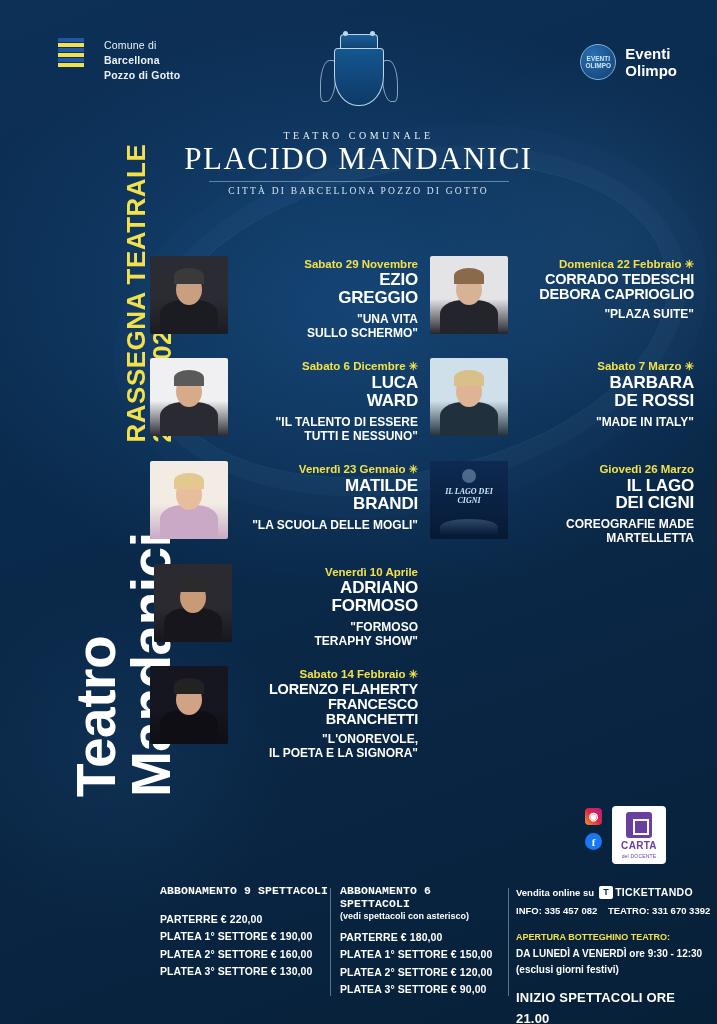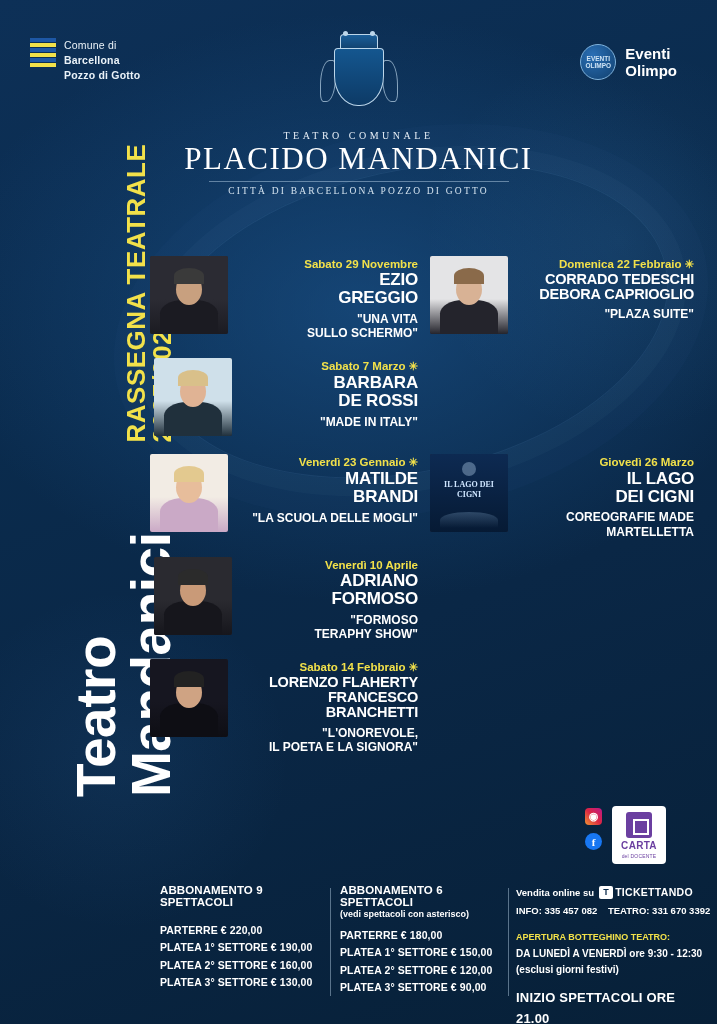--- a/index.html
+++ b/index.html
@@ -26,21 +26,21 @@
   }
   .swirl::after{
     content:""; position:absolute; left:150px; top:170px; width:520px; height:300px;
     border-radius:50%;
     border:1px solid rgba(140,190,235,0.10);
     box-shadow: 0 0 0 18px rgba(140,190,235,0.035), 0 0 0 40px rgba(140,190,235,0.025);
     transform: rotate(-12deg);
   }
 
   
-  .logo-comune { position: absolute; left: 30px; top: 38px; display: flex; gap: 8px; align-items: flex-start;}
+  .logo-comune { position: absolute; left: 58px; top: 38px; display: flex; gap: 20px; align-items: flex-start;}
   .crest {
     width: 26px; height: 32px; position: relative;
   }
   .crest .bar { position:absolute; left:0; width: 26px; height: 4px; }
   .comune-text { color: #eaf2f8; font-size: 10.5px; line-height: 1.45; font-weight: bold; letter-spacing: .2px;}
   .comune-text .l1 { font-weight: normal; }
 
   .logo-olimpo { position: absolute; right: 40px; top: 44px; display:flex; align-items:center; gap:9px;}
   .olimpo-circle {
     width: 36px; height: 36px; border-radius: 50%;
@@ -154,21 +154,21 @@
     display:flex; flex-direction:column; align-items:center; justify-content:center; gap:2px;
   }
   .carta-sq { width: 26px; height:26px; background:#6b3fa0; border-radius:3px; position:relative;}
   .carta-sq::after{content:"";position:absolute;left:7px;top:7px;width:12px;height:12px;border:2px solid #fff;}
   .carta-t1{ color:#6b3fa0; font-size: 10px; font-weight:bold; letter-spacing:.3px;}
   .carta-t2{ color:#6b3fa0; font-size: 5px; letter-spacing:.2px;}
 
   
   .bottom { position:absolute; left: 0; top: 884px; width: 717px; height: 140px; }
   .b-col { position:absolute; top: 0; }
-  .b-title { color:#ffffff; font-size: 11.5px; font-weight:bold; letter-spacing:.1px;}
+  .b-title { color:#ffffff; font-size: 11.5px; font-weight:bold; letter-spacing:.1px;font-family:Liberation Mono, monospace;}
   .b-sub { color:#ffffff; font-size: 9px; font-weight:bold; margin-top:1px;}
   .b-list { margin-top: 14px; }
   .b-list div { color:#ffffff; font-size: 10.5px; font-weight:bold; line-height:1.65; letter-spacing:.1px;}
   .b-sep { position:absolute; top: 4px; width:1px; height: 108px; background: rgba(190,215,235,.45); }
 
   .b-right { color:#ffffff; font-size: 9.5px; font-weight:bold; line-height:1.6; }
   .tick-row { display:flex; align-items:center; gap:5px; }
   .tick-logo {
     display:inline-flex; align-items:center; gap:2px; color:#ffffff; font-weight:bold; font-size: 10.5px;
     letter-spacing:.3px;
@@ -259,20 +259,37 @@
             <div class="date">Domenica 22 Febbraio  <span class="star">✳</span></div>
             <div class="name small">CORRADO TEDESCHI</div>
             <div class="name small">DEBORA CAPRIOGLIO</div>
             <div class="quote">
               <div>"PLAZA SUITE"</div>
             </div>
           </div>
         </div>
       </div>
       <div class="row">
+        <div class="col">
+          <div class="photo">
+            <div class="ph-grad" style="background:linear-gradient(180deg,#f0f0f2 0%,#f0f0f2 55%,#2a2a33 100%)"></div>
+            <div class="body" style="left:10px;bottom:0;width:58px;height:34px;background:#2a2a33"></div>
+            <div class="face" style="left:26px;top:18px;width:26px;height:31px;background:#d7ab8a"></div>
+            <div style="position:absolute;left:24px;top:12px;width:30px;height:16px;border-radius:50% 50% 0 0;background:#5a5a5a"></div>
+          </div>
+          <div class="info">
+            <div class="date">Sabato 6 Dicembre  <span class="star">✳</span></div>
+            <div class="name">LUCA</div>
+            <div class="name">WARD</div>
+            <div class="quote">
+              <div>"IL TALENTO DI ESSERE</div>
+              <div>TUTTI E NESSUNO"</div>
+            </div>
+          </div>
+        </div>
         <div class="col right">
           <div class="photo">
             <div class="ph-grad" style="background:linear-gradient(180deg,#cfe0ea 0%,#cfe0ea 55%,#20303c 100%)"></div>
             <div class="body" style="left:10px;bottom:0;width:58px;height:34px;background:#20303c"></div>
             <div class="face" style="left:26px;top:18px;width:26px;height:31px;background:#e0b394"></div>
             <div style="position:absolute;left:24px;top:12px;width:30px;height:16px;border-radius:50% 50% 0 0;background:#d9c08a"></div>
           </div>
           <div class="info">
             <div class="date">Sabato 7 Marzo  <span class="star">✳</span></div>
             <div class="name">BARBARA</div>
@@ -296,21 +313,21 @@
             <div class="name">MATILDE</div>
             <div class="name">BRANDI</div>
             <div class="quote">
               <div>"LA SCUOLA DELLE MOGLI"</div>
             </div>
           </div>
         </div>
         <div class="col right">
           <div class="photo">
             <div class="ph-grad" style="background:linear-gradient(180deg,#0d2a52 0%,#061a34 100%)"></div>
-            <div style="position:absolute;left:6px;top:26px;right:6px;color:#cfe6ff;font-size:8px;font-weight:bold;text-align:center;line-height:1.15;font-family:'Liberation Serif',serif;">IL LAGO DEI CIGNI</div>
+            <div style="position:absolute;left:6px;top:26px;right:6px;color:#cfe6ff;font-size:8px;font-weight:bold;text-align:center;line-height:1.15;font-family:'Liberation Serif',serif;font-style:italic;">IL LAGO DEI CIGNI</div>
             <div style="position:absolute;left:50%;top:8px;width:14px;height:14px;margin-left:-7px;border-radius:50%;background:rgba(200,230,255,.35)"></div>
             <div style="position:absolute;left:10px;bottom:4px;right:10px;height:16px;background:linear-gradient(180deg,rgba(160,200,235,.25),rgba(160,200,235,0));border-radius:50% 50% 0 0"></div>
           </div>
           <div class="info">
             <div class="date">Giovedì 26 Marzo</div>
             <div class="name">IL LAGO</div>
             <div class="name">DEI CIGNI</div>
             <div class="quote">
               <div>COREOGRAFIE MADE</div>
               <div>MARTELLETTA</div>

